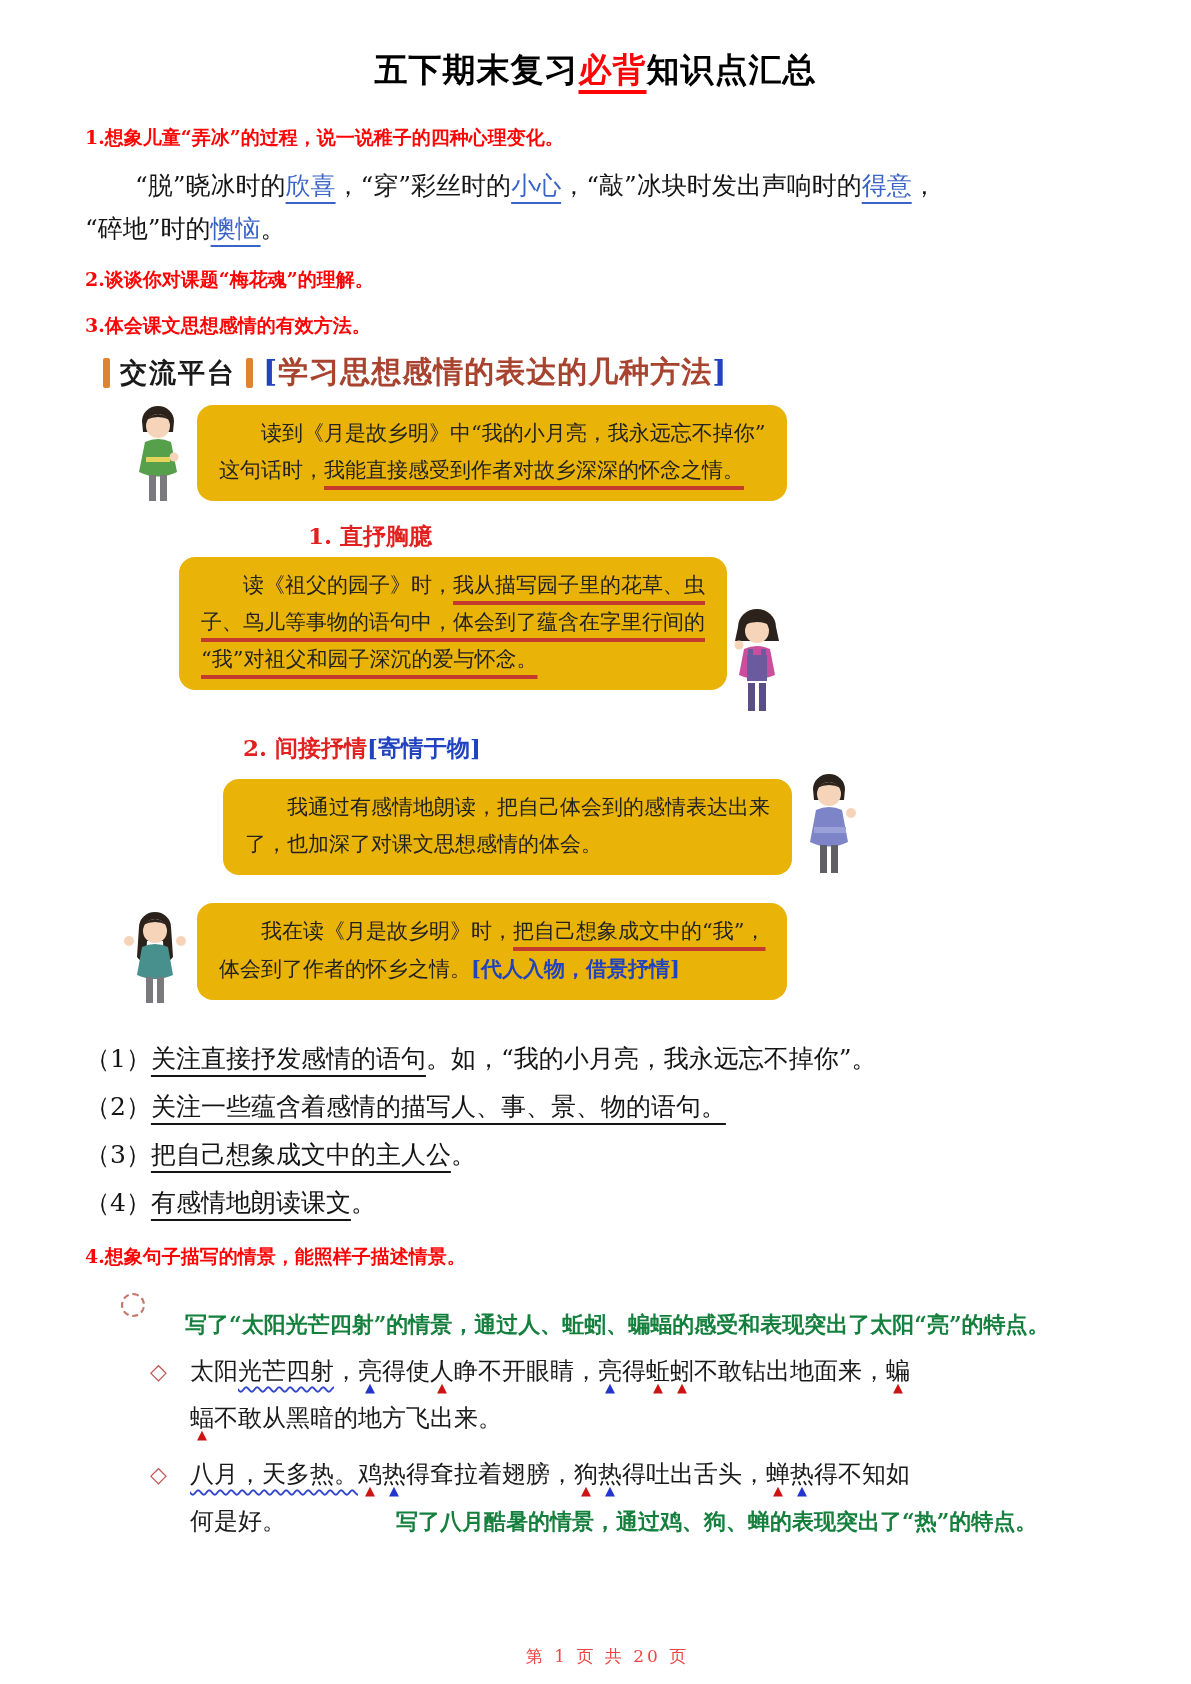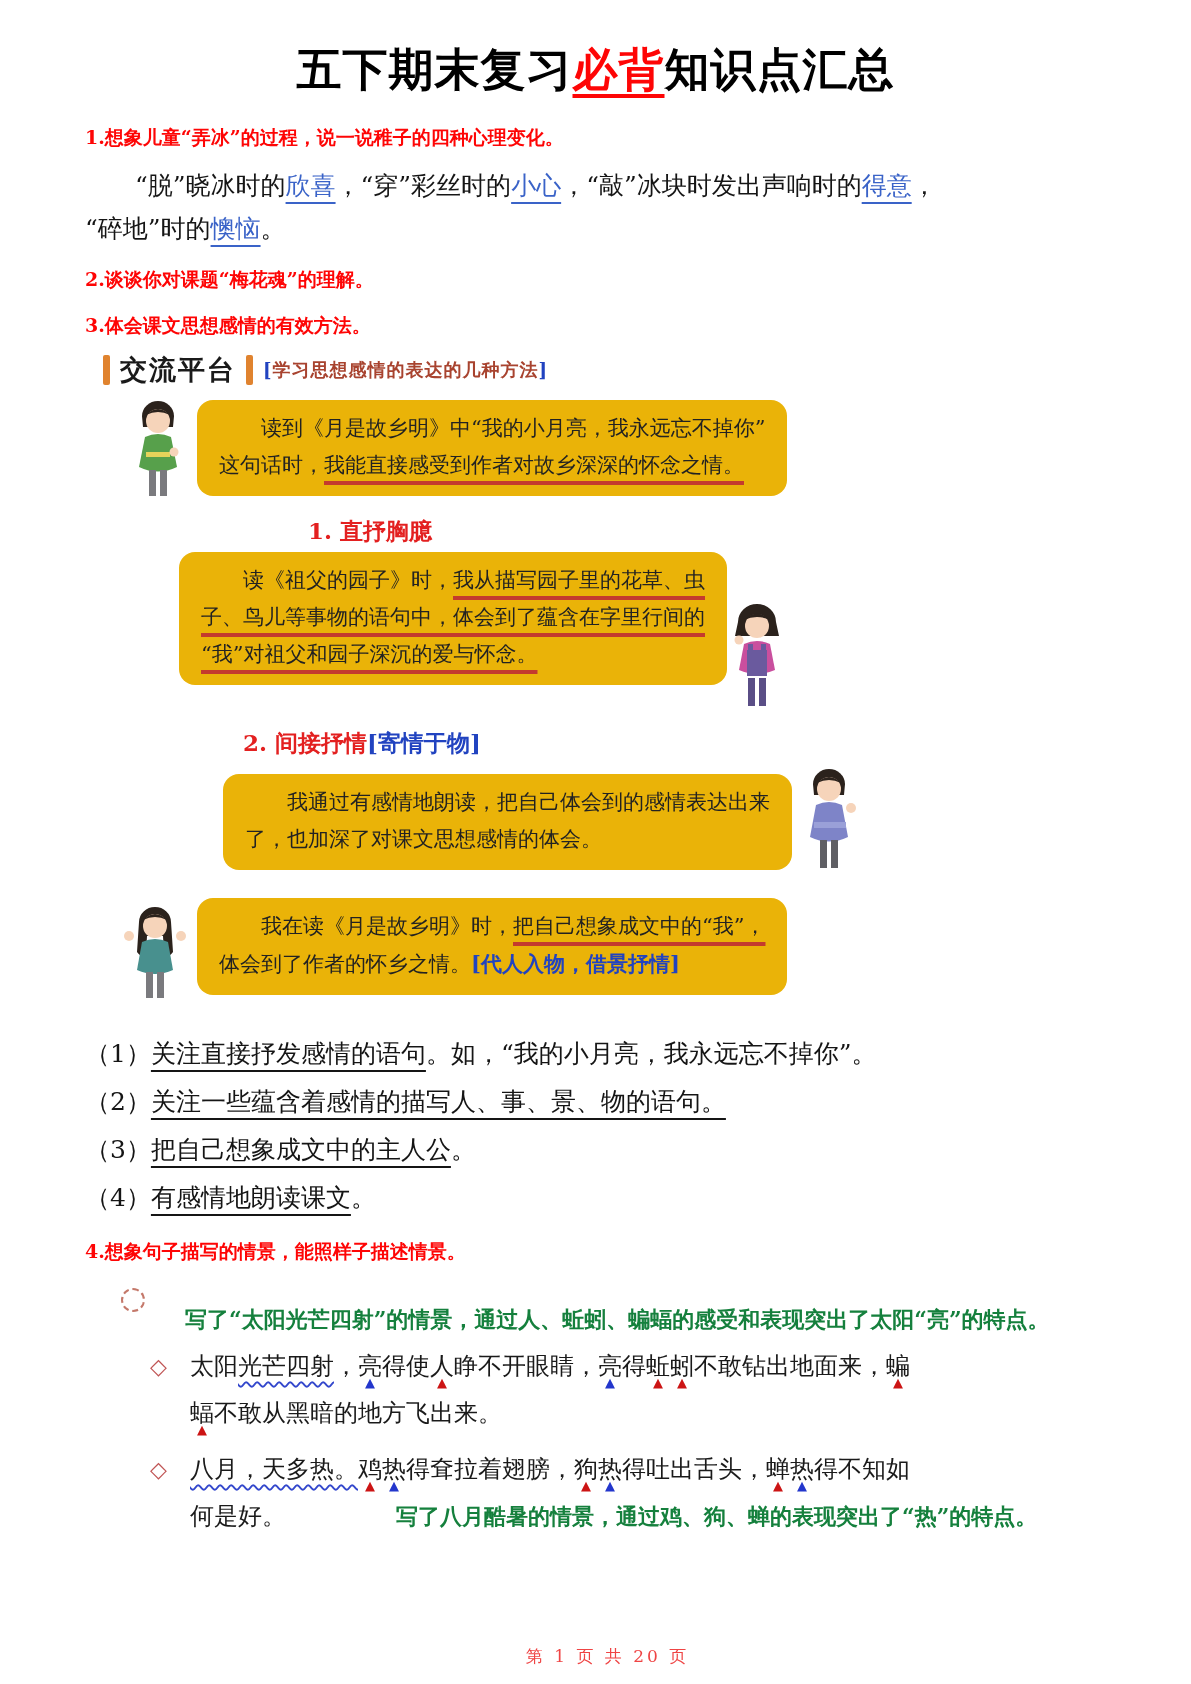--- a/index.html
+++ b/index.html
@@ -10,21 +10,21 @@
     background:#ffffff;
     overflow:hidden;
     font-family:"DejaVu Serif","Liberation Serif",serif;
     color:#111;
   }
   .content{padding:40px 85px 0 85px;}
   
   h1.doc-title{
     margin:0 0 20px 0;
     text-align:center;
-    font-size:45px;line-height:60px;
+    font-size:33px;line-height:60px;
     font-weight:700;color:#000;
     letter-spacing:1px;
   }
   
   .sec-h{
     color:#fe0505;font-weight:700;
     font-size:19px;line-height:34px;
     margin:12px 0 10px 0;
   }
   
@@ -54,21 +54,21 @@
   .tri-r::after{color:#cc1414;}
   .tri-b::after{color:#2336cc;}
   
   .textbook{margin:4px 0 8px 18px;width:920px;}
   .tb-header{display:flex;align-items:center;gap:10px;margin-bottom:10px;}
   .obar{width:7px;height:30px;background:#e0832f;border-radius:2px;flex:0 0 auto;}
   .tb-title{
     font-family:"DejaVu Sans","Liberation Sans",sans-serif;
     font-weight:700;font-size:27px;color:#1a1a1a;letter-spacing:2px;
   }
-  .tb-sub{font-size:18px;letter-spacing:1px;}
+  .tb-sub{font-size:30px;letter-spacing:1px;}
   .tb-row{display:flex;align-items:flex-start;}
   .bubble{
     background:#eab308;border-radius:16px;
     padding:10px 22px 12px 22px;
     font-size:21px;line-height:37px;color:#222;
     max-width:580px;
   }
   .bubble .first-indent{display:inline-block;width:2em;}
   .tb-label{font-size:23px;line-height:30px;margin:4px 0 6px 0;}
   .kid{flex:0 0 auto;}

